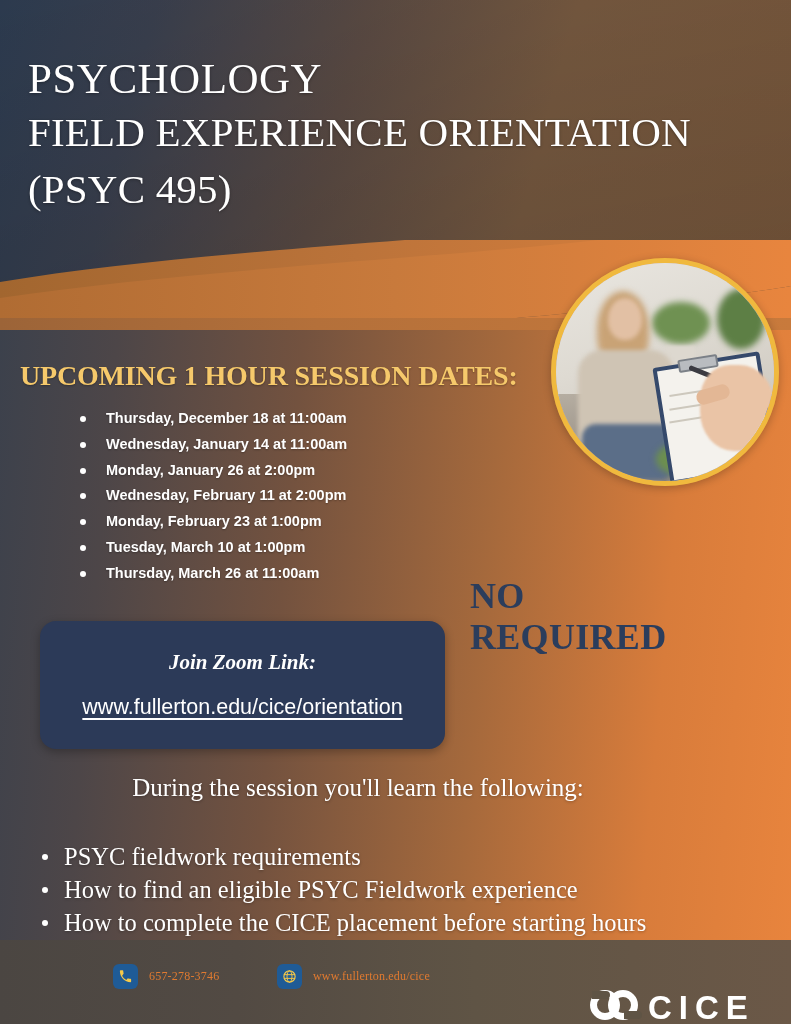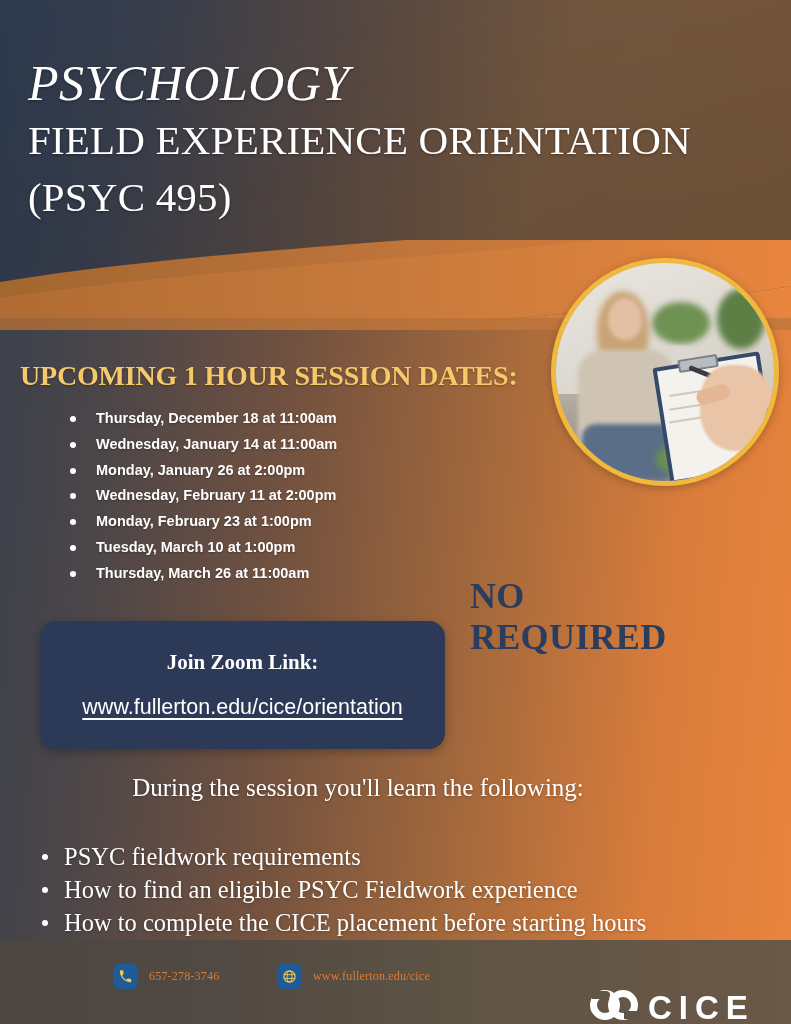--- a/index.html
+++ b/index.html
@@ -26,21 +26,21 @@
     position: absolute; left: 0; top: 0; width: 791px; height: 320px;
     background: linear-gradient(170deg, rgba(0,0,0,0.05) 0%, rgba(0,0,0,0.16) 100%);
   }
 
   .title-block {
     position: absolute; left: 28px; top: 56px; width: 746px;
     color: #ffffff;
     font-family: "Liberation Serif", serif;
     text-shadow: 0 1px 3px rgba(0,0,0,0.35);
   }
-  .title-1 { font-size: 50px; letter-spacing: 0.5px; line-height: 1.08; font-weight: normal; font-style: italic; }
+  .title-1 { font-size: 43px; letter-spacing: 0.5px; line-height: 1.08; font-weight: normal; }
   .title-2 { font-size: 41px; letter-spacing: 0.2px; line-height: 1.5; font-weight: normal; white-space: nowrap; }
   .title-3 { font-size: 41px; letter-spacing: 0.2px; line-height: 1.25; font-weight: normal; }
 
   
   .wave-wrap {
     position: absolute; left: 0; top: 240px; width: 791px; height: 130px;
     overflow: hidden; pointer-events: none;
   }
   .wave-wrap svg { display: block; width: 791px; height: 130px; }
 
@@ -102,21 +102,21 @@
   
   .sessions-head {
     position: absolute; left: 20px; top: 360px;
     font-family: "Liberation Serif", serif;
     font-size: 28px; font-weight: bold; letter-spacing: -0.2px;
     color: #f6c96b;
     text-shadow: 0 1px 2px rgba(0,0,0,0.3);
     white-space: nowrap;
   }
   .session-list {
-    position: absolute; left: 64px; top: 406px; width: 480px;
+    position: absolute; left: 74px; top: 406px; width: 480px;
     list-style: none;
   }
   .session-list li {
     position: relative;
     color: #ffffff;
     font-size: 14.5px;
     font-weight: bold;
     line-height: 25.8px;
     padding-left: 32px;
     text-shadow: 0 1px 2px rgba(0,0,0,0.3);
@@ -136,20 +136,21 @@
     background: #2c3a58;
     border-radius: 16px;
     box-shadow: 0 3px 10px rgba(0,0,0,0.28);
     display: flex; flex-direction: column;
     align-items: center; justify-content: center;
   }
   .zoom-title {
     font-family: "Liberation Serif", serif;
     font-size: 21px; font-weight: bold; color: #ffffff;
     margin-bottom: 20px;
+    font-style: italic;
   }
   .zoom-link {
     font-size: 21.5px; font-weight: normal; color: #ffffff;
     text-decoration: underline; text-underline-offset: 4px;
     cursor: pointer;
   }
 
   
   .no-res {
     position: absolute; left: 470px; top: 576px; width: 312px;

